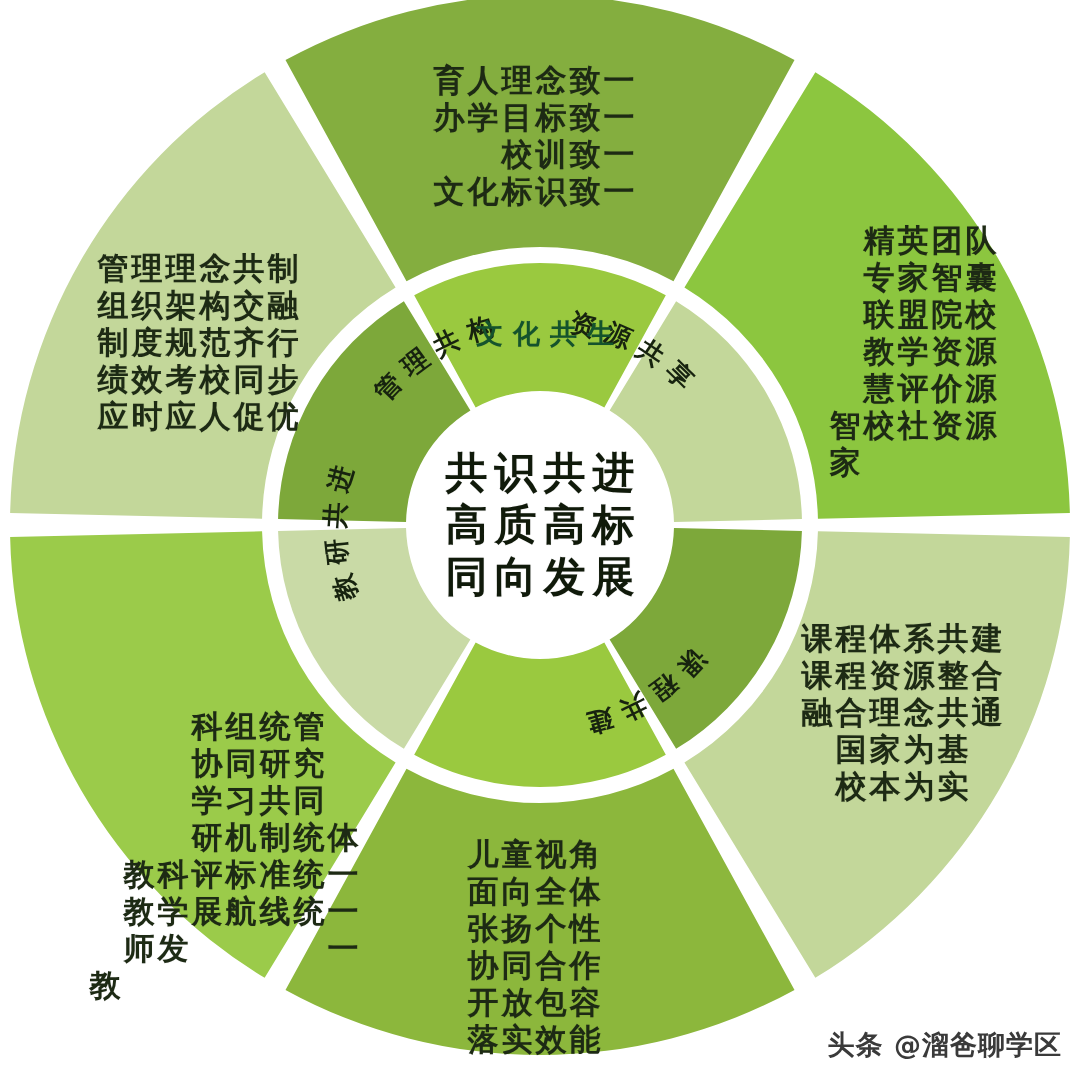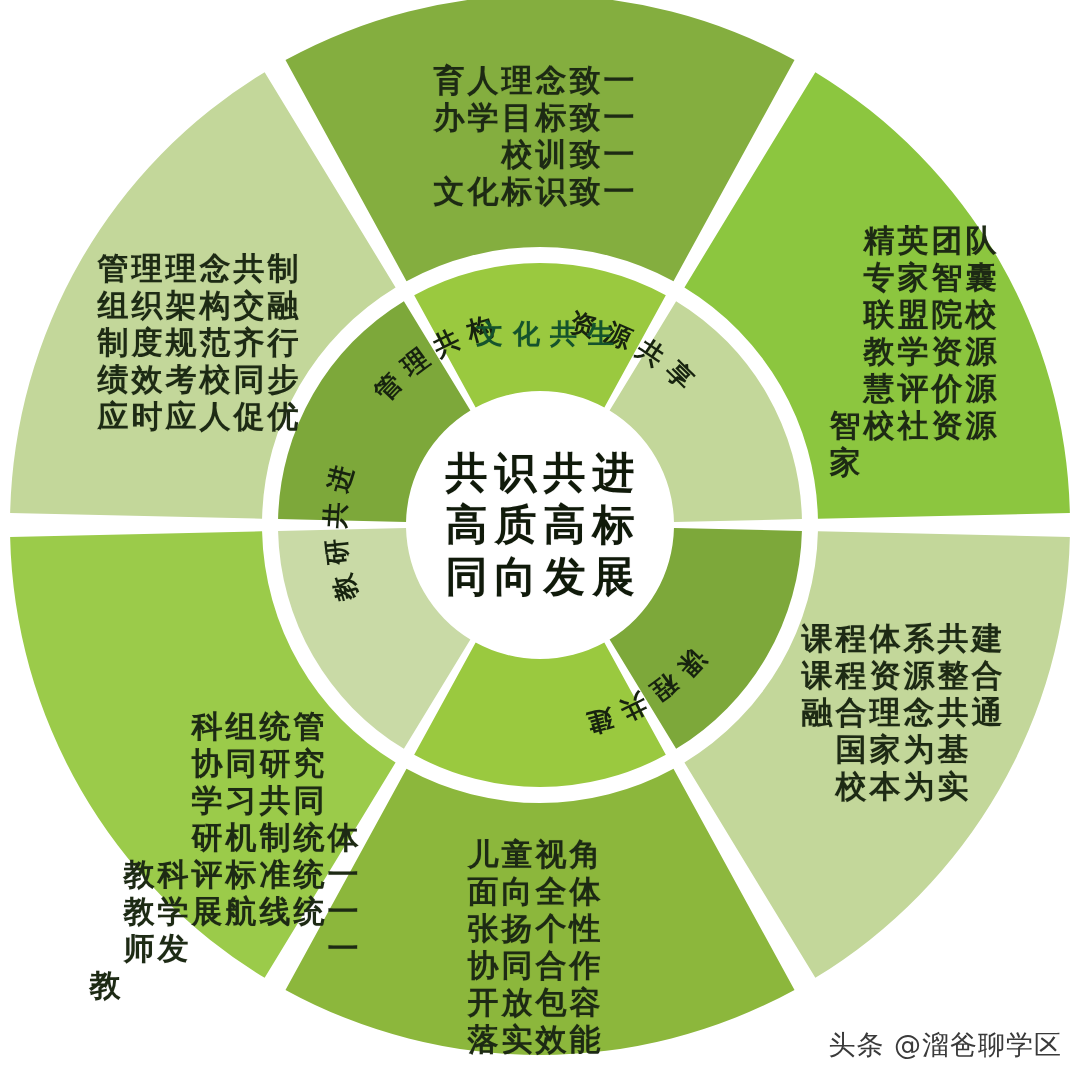--- a/index.html
+++ b/index.html
@@ -66,21 +66,21 @@
   #hub .hcol span{
     display:block;width:49px;height:52px;line-height:52px;text-align:center;
     font-size:42px;font-weight:700;color:#101a0a;
     font-family:"DejaVu Sans","Liberation Sans",sans-serif;
     text-shadow:0 0 1px rgba(0,0,0,.25);
   }
 
   
   #watermark{
     position:absolute;right:18px;bottom:14px;
-    font-size:27px;font-weight:400;color:#3a3a3a;
+    font-size:27px;font-weight:700;color:#3a3a3a;
     letter-spacing:1px;white-space:nowrap;
   }
 </style>
 </head>
 <body>
 
 <div id="stage">
 
   <svg id="wheel" viewBox="0 0 1080 1077">
     <g id="outer-sectors">

